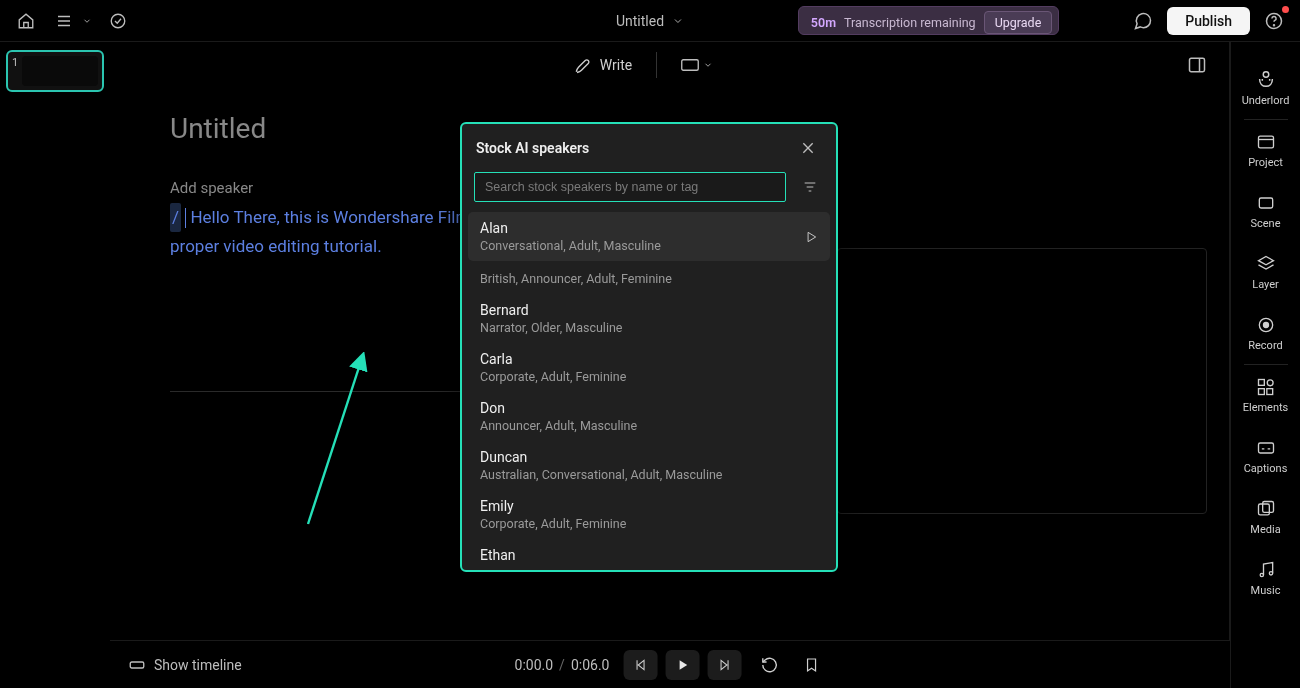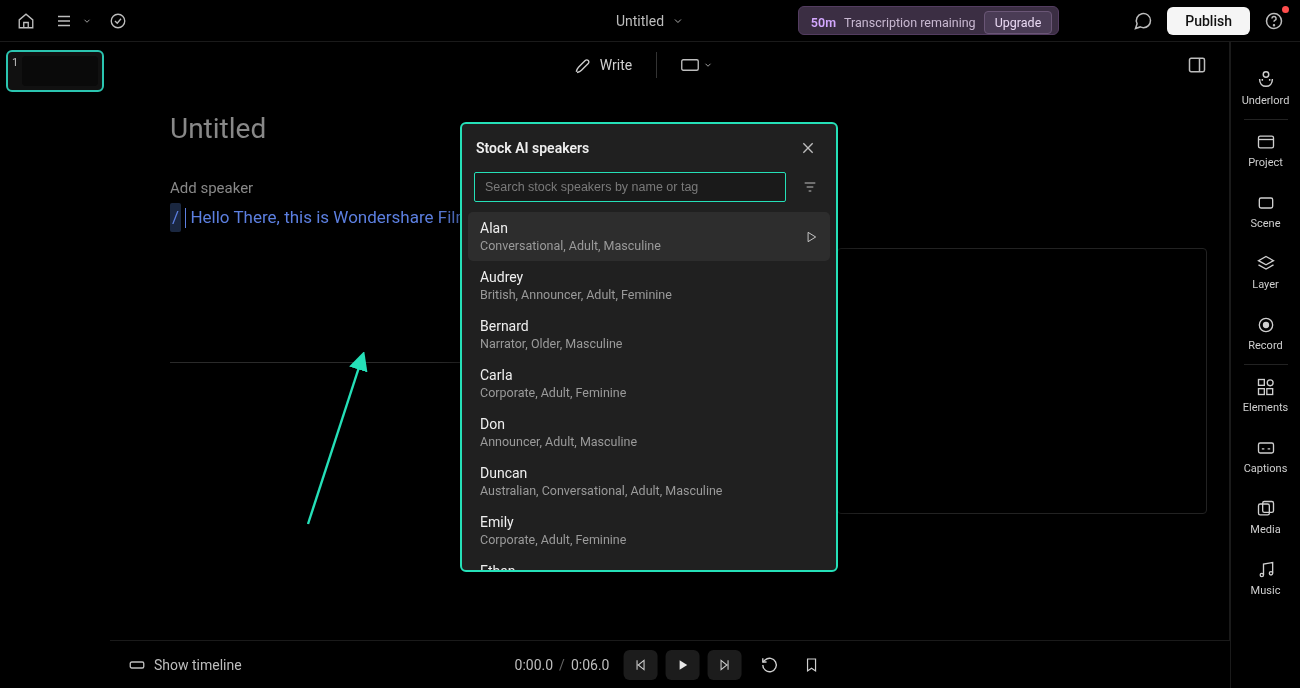--- a/index.html
+++ b/index.html
@@ -249,20 +249,21 @@
 
     <div class="doc-wrap">
       <div class="doc-flex">
         <div class="doc-left">
           <div class="doc-title">Untitled</div>
           <div class="add-speaker">Add speaker</div>
           <div class="script-text">
             <span class="slash">/</span>
             <span class="text-cursor"></span>
             <span>Hello There, this is Wondershare Filmora</span><br>
+            <span>proper video editing tutorial.</span>
           </div>
           <hr class="hr-line">
         </div>
       </div>
 
       <div class="preview-box"></div>
 
       <svg class="arrow-annot" width="80" height="180">
         <defs>
           <marker id="ah" markerWidth="8" markerHeight="8" refX="5" refY="4" orient="auto">
@@ -411,21 +412,20 @@
       <div class="speaker-item hover">
         <div class="sp-name">Alan</div>
         <div class="sp-tags">Conversational, Adult, Masculine</div>
         <div class="sp-play">
           <svg width="14" height="14" viewBox="0 0 24 24">
             <path d="M7 4v16l13-8z" fill="none" stroke="#d0d0d0" stroke-width="1.6"></path>
           </svg>
         </div>
       </div>
       <div class="speaker-item">
-        <div class="sp-name">Audrey</div>
         <div class="sp-tags">British, Announcer, Adult, Feminine</div>
       </div>
       <div class="speaker-item">
         <div class="sp-name">Bernard</div>
         <div class="sp-tags">Narrator, Older, Masculine</div>
       </div>
       <div class="speaker-item">
         <div class="sp-name">Carla</div>
         <div class="sp-tags">Corporate, Adult, Feminine</div>
       </div>

